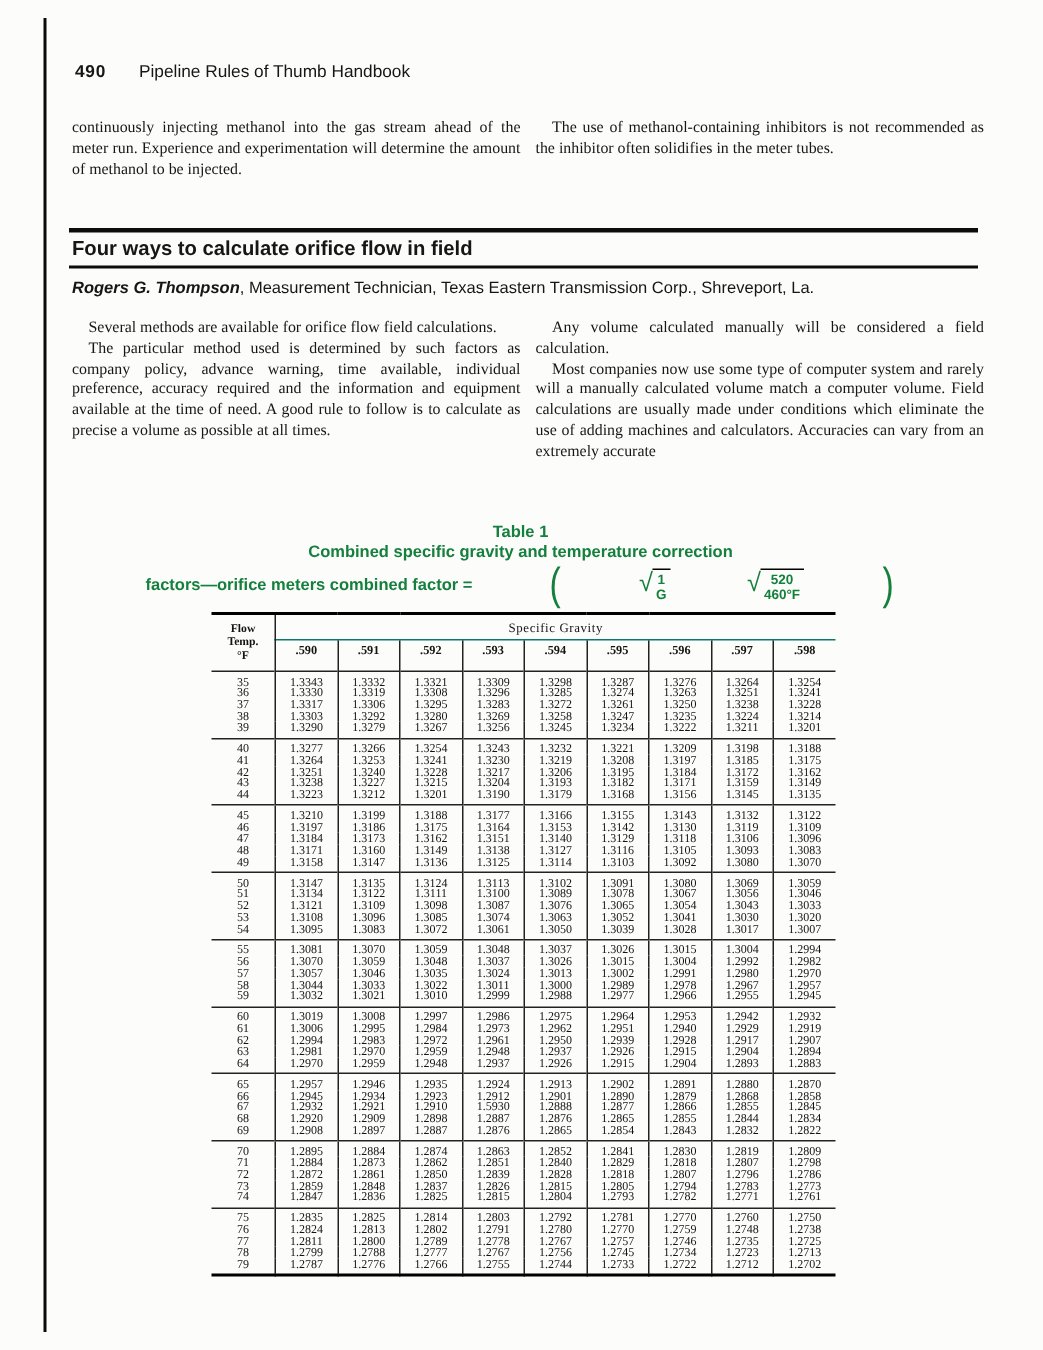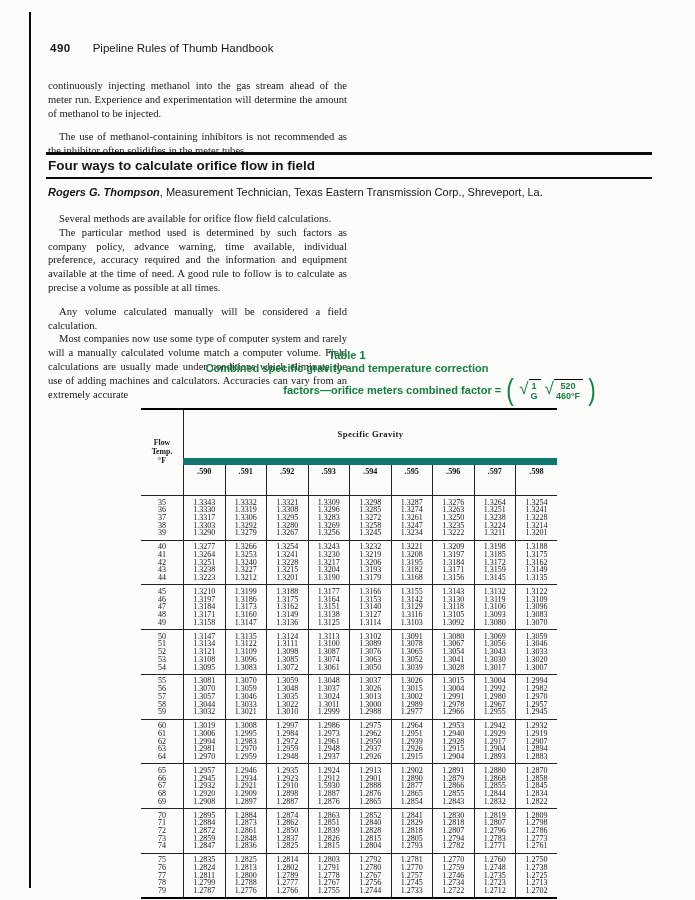--- a/index.html
+++ b/index.html
@@ -12,53 +12,53 @@
     overflow:hidden;
   }
   .page{position:relative;width:593px;height:900px;}
   .edge-line{position:absolute;left:29px;top:12px;width:2px;height:876px;background:#0a0a0a;}
 
   
   .pg-header{position:absolute;left:50px;top:42px;width:600px;font-family:"Liberation Sans",sans-serif;font-size:11.5px;display:flex;align-items:baseline;gap:22px;}
   .pg-num{font-weight:bold;letter-spacing:.5px;}
 
   
-  .twocol{position:absolute;left:48px;width:608px;display:flex;gap:10px;flex-direction:column;}
+  .twocol{position:absolute;left:48px;width:608px;display:flex;gap:10px;}
   .col{width:299px;font-size:10.6px;line-height:13.8px;text-align:justify;}
   .col p{margin:0;}
   .col p.indent{text-indent:11px;}
   .intro{top:79px;}
   .body-cols{top:212px;}
 
   
   .rule-thick{position:absolute;left:46px;width:606px;height:3px;background:#0c0c0c;top:152px;}
   .sec-title{position:absolute;left:48px;top:158px;width:606px;font-family:"Liberation Sans",sans-serif;font-weight:bold;font-size:13.5px;}
   .rule-thin{position:absolute;left:46px;width:606px;height:1.5px;background:#0c0c0c;top:177px;}
   .byline{position:absolute;left:48px;top:186px;width:606px;font-family:"Liberation Sans",sans-serif;font-size:11px;}
   .byline b{font-weight:bold;font-style:italic;}
 
   
   .tbl-caption{position:absolute;left:97px;top:349px;width:500px;text-align:center;font-family:"Liberation Sans",sans-serif;font-weight:bold;color:#15803d;}
   .cap1{font-size:11px;margin:0;}
   .cap2{font-size:11px;margin:1px 0 0 0;}
-  .cap3{margin:1px 0 0 0;font-size:11px;display:flex;justify-content:flex-end;align-items:center;gap:4px;}
+  .cap3{margin:1px 0 0 0;font-size:11px;display:flex;justify-content:space-between;align-items:center;gap:4px;}
   .paren{font-size:30px;font-weight:400;line-height:1;transform:scaleX(.75);}
   .rad{display:inline-flex;align-items:flex-start;}
   .rad-sign{font-size:17px;line-height:1.15;font-weight:400;}
   .rad-body{display:inline-flex;flex-direction:column;align-items:center;border-top:1.4px solid #000;font-size:9px;line-height:1.15;padding:1px 2px 0 1px;}
   .rad-body .num{padding:0 1px;}
   .rad-body .den{padding:0 1px;}
 
   
   .tbl-wrap{position:absolute;left:141px;top:408px;width:416px;}
   table{border-collapse:collapse;width:100%;border-top:2px solid #000;border-bottom:2.5px solid #000;table-layout:fixed;}
   th,td{font-family:"Liberation Serif",serif;color:#141414;}
   th.corner{width:42px;font-size:7.8px;font-weight:bold;line-height:1.12;border-right:1.5px solid #222;padding:1px 0;}
-  th.span-head{font-size:8.6px;font-weight:bold;border-bottom:7px solid #0f766e;padding:19px 0;letter-spacing:.4px;}
-  tr.colrow th{font-size:8.2px;font-weight:bold;border-left:1px solid #222;padding:2px 0 19px;}
+  th.span-head{font-size:8.6px;font-weight:normal;border-bottom:1px solid #0f766e;padding:3px 0;letter-spacing:.4px;}
+  tr.colrow th{font-size:8.2px;font-weight:bold;border-left:1px solid #222;padding:2px 0 9px;}
   tr.colrow th:first-child{border-left:none;}
   thead{border-bottom:1px solid #222;}
   tbody.grp + tbody.grp{border-top:1px solid #222;}
   td{font-size:8px;line-height:7.7px;text-align:center;border-left:1px solid #222;padding:0;}
   td.tcol{border-left:none;border-right:1.5px solid #222;}
   tbody.grp tr:first-child td{padding-top:2.6px;}
   tbody.grp tr:last-child td{padding-bottom:2.6px;}
 </style>
 </head>
 <body>

